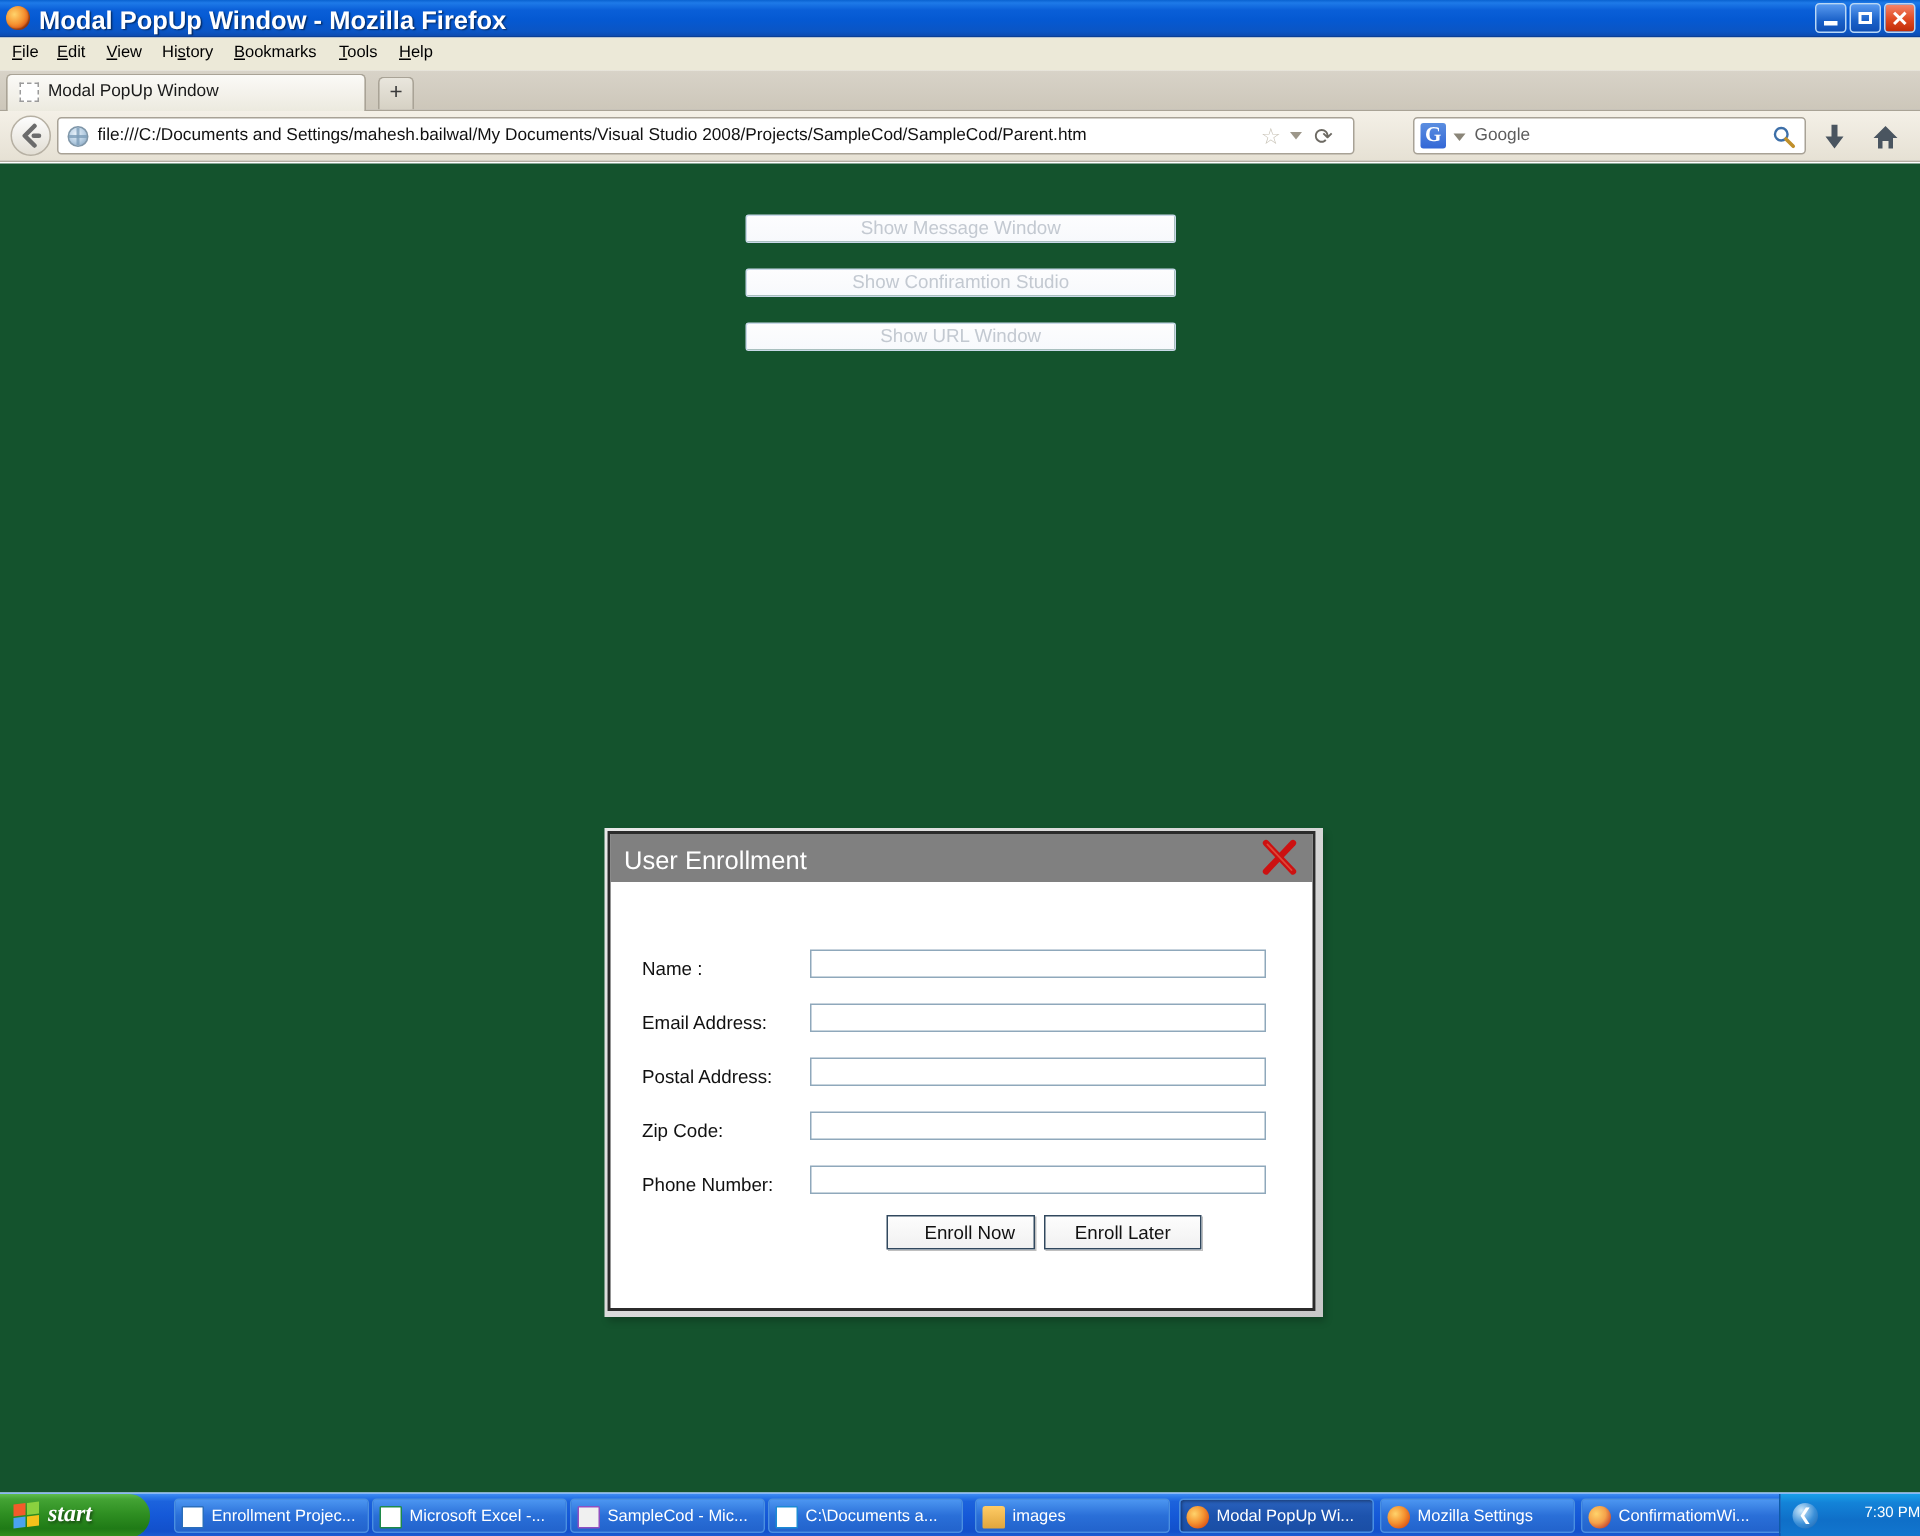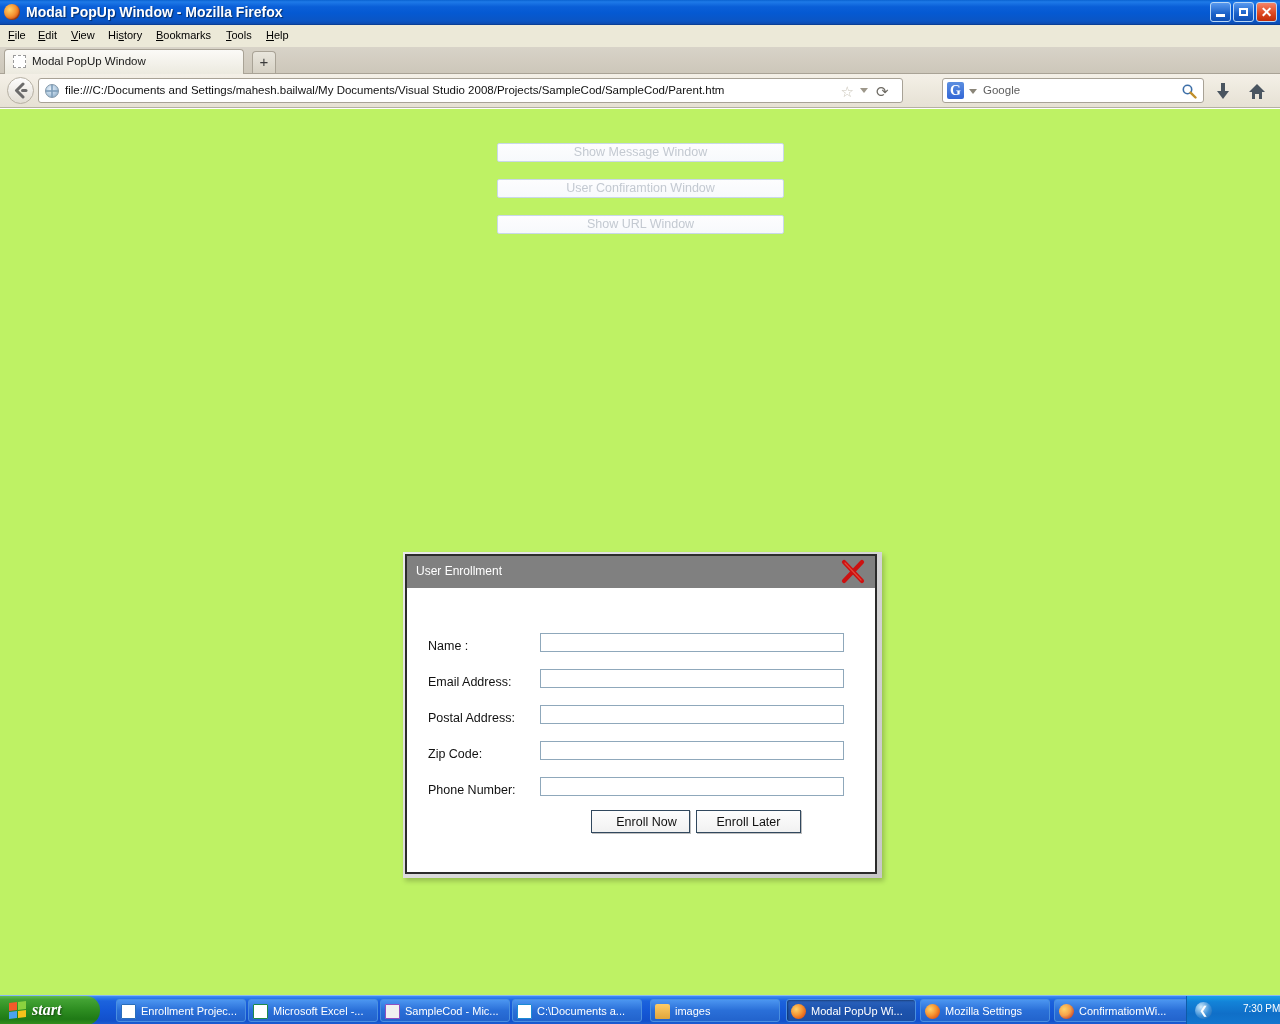--- a/index.html
+++ b/index.html
@@ -38,21 +38,21 @@
   }
   .ff-ball {
     width: 16px; height: 16px;
     border-radius: 50%;
     background: radial-gradient(circle at 35% 35%, #ffd36b 0%, #f59331 45%, #d94a12 78%, #8d2a06 100%);
     box-shadow: inset -1px -1px 1px rgba(0,0,0,.35);
   }
   .titlebar-text {
     position: absolute;
     left: 26px; top: 4px;
-    font-size: 14px;
+    font-size: 17px;
     font-weight: bold;
     color: #ffffff;
     text-shadow: 1px 1px 1px rgba(0,0,0,.5);
     white-space: nowrap;
   }
   .winbtns {
     position: absolute;
     right: 3px; top: 2px;
     display: flex;
     gap: 2px;
@@ -263,21 +263,21 @@
   .homebtn {
     position: absolute; left: 1248px; top: 9px;
     width: 18px; height: 18px;
   }
 
   
   .content {
     position: absolute;
     left: 0; top: 109px;
     width: 1280px; height: 886px;
-    background: #bef264;
+    background: #14532d;
     overflow: hidden;
   }
   .page-btn {
     position: absolute;
     left: 497px;
     width: 287px;
     height: 19px;
     background: linear-gradient(to bottom,#fdfdfe,#f7f9fc);
     border: 1px solid #c9d8e8;
     border-radius: 2px;
@@ -312,21 +312,21 @@
     position: absolute;
     left: 0; top: 0;
     width: 100%; height: 32px;
     background: #808080;
     box-sizing: border-box;
   }
   .modal-title-text {
     position: absolute;
     left: 9px; top: 8px;
     color: #ffffff;
-    font-size: 12px;
+    font-size: 17px;
     white-space: nowrap;
   }
   .modal-close {
     position: absolute;
     right: 8px; top: 2px;
     width: 28px; height: 28px;
     cursor: pointer;
   }
   .modal-body {
     position: absolute;
@@ -546,21 +546,21 @@
     <svg class="dlarrow" viewBox="0 0 16 18">
       <path d="M6 0 h4 v8 h4 l-6 8 l-6 -8 h4 z" fill="#4a5560"></path>
     </svg>
     <svg class="homebtn" viewBox="0 0 18 18">
       <path d="M9 1 L17 9 H14 V16 H11 V11 H7 V16 H4 V9 H1 Z" fill="#4a5560"></path>
     </svg>
   </div>
 
   <div class="content">
     <div class="page-btn" id="pbtn0">Show Message Window</div>
-    <div class="page-btn" id="pbtn1">User Confiramtion Window</div>
+    <div class="page-btn" id="pbtn1">Show Confiramtion Studio</div>
     <div class="page-btn" id="pbtn2">Show URL Window</div>
 
     <div class="modal-shadow"></div>
     <div class="modal">
 
       <div class="modal-title">
         <div class="modal-title-text">User Enrollment</div>
         <svg class="modal-close" viewBox="0 0 28 28">
           <path d="M5 4 L23 23" stroke="#cc1111" stroke-width="4.2" stroke-linecap="round"></path>
           <path d="M23 4 L5 23" stroke="#cc1111" stroke-width="4.2" stroke-linecap="round"></path>

